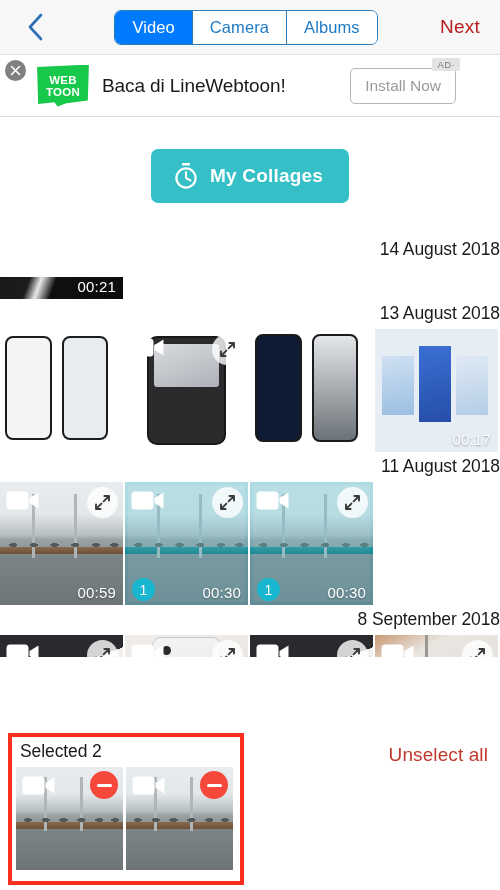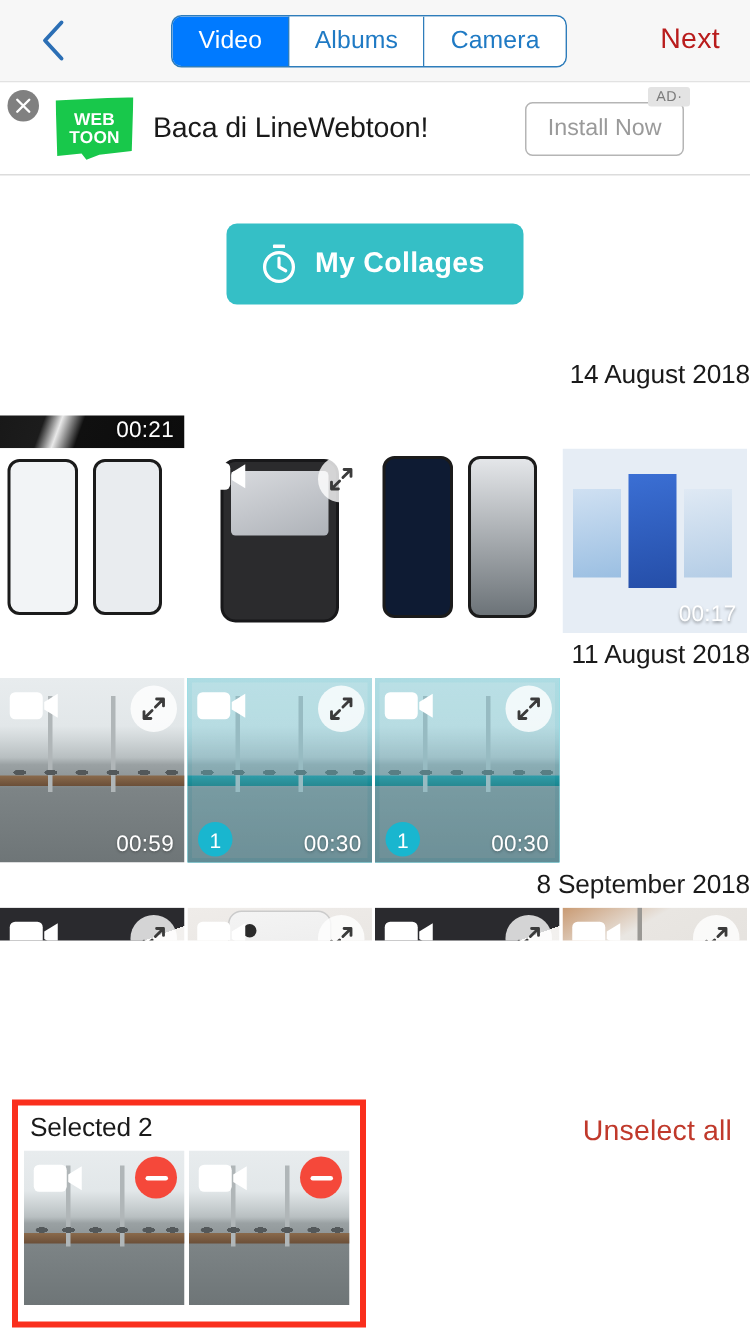--- a/index.html
+++ b/index.html
@@ -457,22 +457,22 @@
     <div class="back-btn">
       <span>
         <svg width="16" height="28" viewBox="0 0 16 28">
           <path d="M14 2 L3 14 L14 26" stroke="#2c6fb5" stroke-width="2.6" fill="none" stroke-linecap="round" stroke-linejoin="round"></path>
         </svg>
       </span>
     </div>
 
     <div class="segmented">
       <div class="seg-item active">Video</div>
+      <div class="seg-item">Camera</div>
       <div class="seg-item">Albums</div>
-      <div class="seg-item">Camera</div>
     </div>
 
     <div class="next-btn">Next</div>
   </div>
 
   <div class="ad-banner">
     <div class="ad-close">
       <span>
         <svg width="11" height="11" viewBox="0 0 11 11">
           <path d="M1.5 1.5 L9.5 9.5 M9.5 1.5 L1.5 9.5" stroke="#ffffff" stroke-width="1.6" stroke-linecap="round"></path>
@@ -506,20 +506,21 @@
   </div>
 
   <div class="gallery" id="gallery">
       <div class="date-header">14 August 2018</div>
       <div class="thumb-row" style="height: 22px; overflow: hidden; align-items: flex-end; margin-top: 12px;">
         <div class="thumb" style="margin-bottom: 0px; align-self: flex-end;">
           <div class="thumb-img art-dark"></div>
           <div class="duration">00:21</div>
         </div>
       </div>
+      <div class="date-header">13 August 2018</div>
       <div class="thumb-row">
         <div class="thumb">
           <div class="thumb-img art-phones">
             <div class="ph" style="left:4%;top:6%;width:38%;height:84%"></div>
             <div class="ph" style="left:50%;top:6%;width:38%;height:84%;background:#e9ecef"></div>
           </div>
         </div>
         <div class="thumb">
           <div class="thumb-img art-phone-dark">
             <div class="body">

